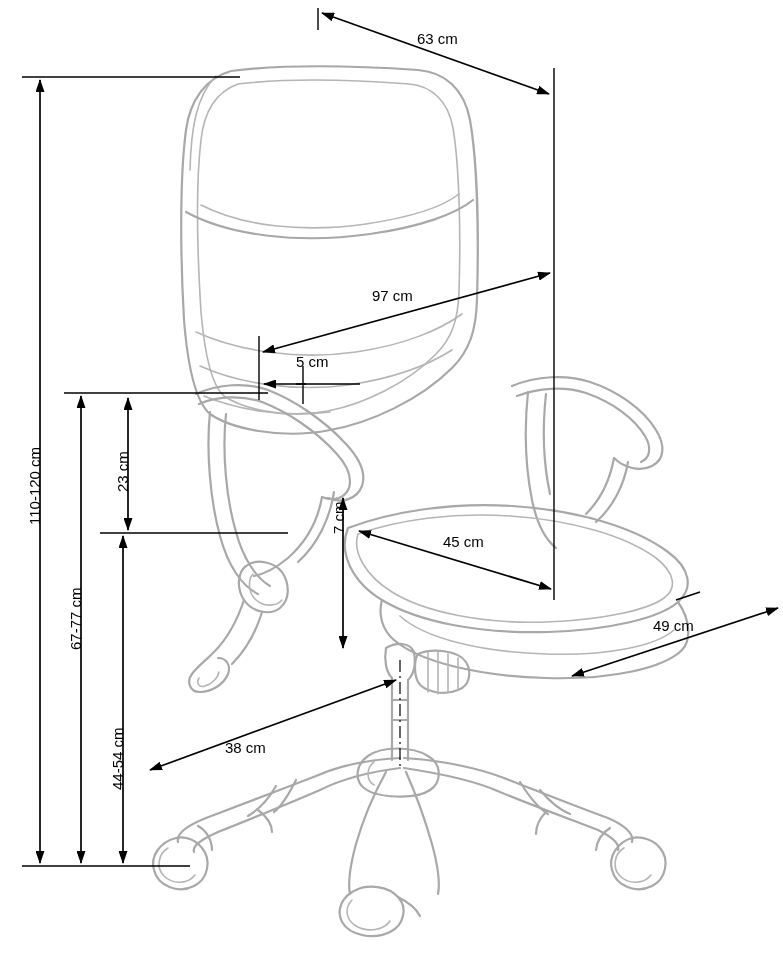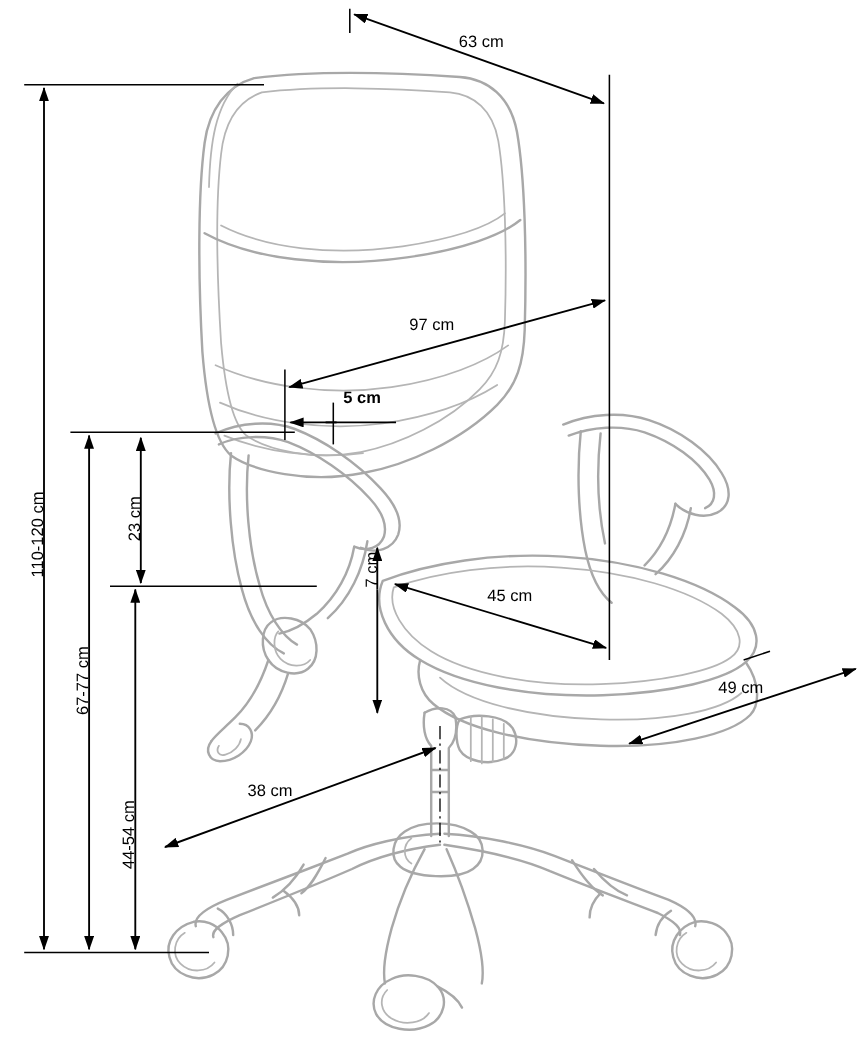--- a/index.html
+++ b/index.html
@@ -211,23 +211,23 @@
       <path class="ext-line" d="M676 600 L700 592"></path>
 
       <path class="dim-line" d="M150 770 L396 680" marker-start="url(#arrStart)" marker-end="url(#arrEnd)"></path>
 
       <path class="center-line" d="M400 660 L400 768"></path>
     </g>
   </svg>
 
   <div class="dim-label" style="left:417px; top:31px;">63 cm</div>
   <div class="dim-label" style="left:372px; top:288px;">97 cm</div>
-  <div class="dim-label" style="left:312px; top:354px;font-weight:bold;">5 cm</div>
+  <div class="dim-label" style="left:296px; top:354px;">5 cm</div>
   <div class="dim-label" style="left:443px; top:534px;">45 cm</div>
-  <div class="dim-label" style="left:225px; top:712px;">38 cm</div>
+  <div class="dim-label" style="left:225px; top:740px;">38 cm</div>
   <div class="dim-label" style="left:653px; top:618px;">49 cm</div>
 
   <div class="dim-label vert" style="left:27px; top:525px;">110-120 cm</div>
   <div class="dim-label vert" style="left:68px; top:650px;">67-77 cm</div>
   <div class="dim-label vert" style="left:110px; top:790px;">44-54 cm</div>
   <div class="dim-label vert" style="left:115px; top:492px;">23 cm</div>
   <div class="dim-label vert" style="left:331px; top:534px;">7 cm</div>
 
 </div>
 

